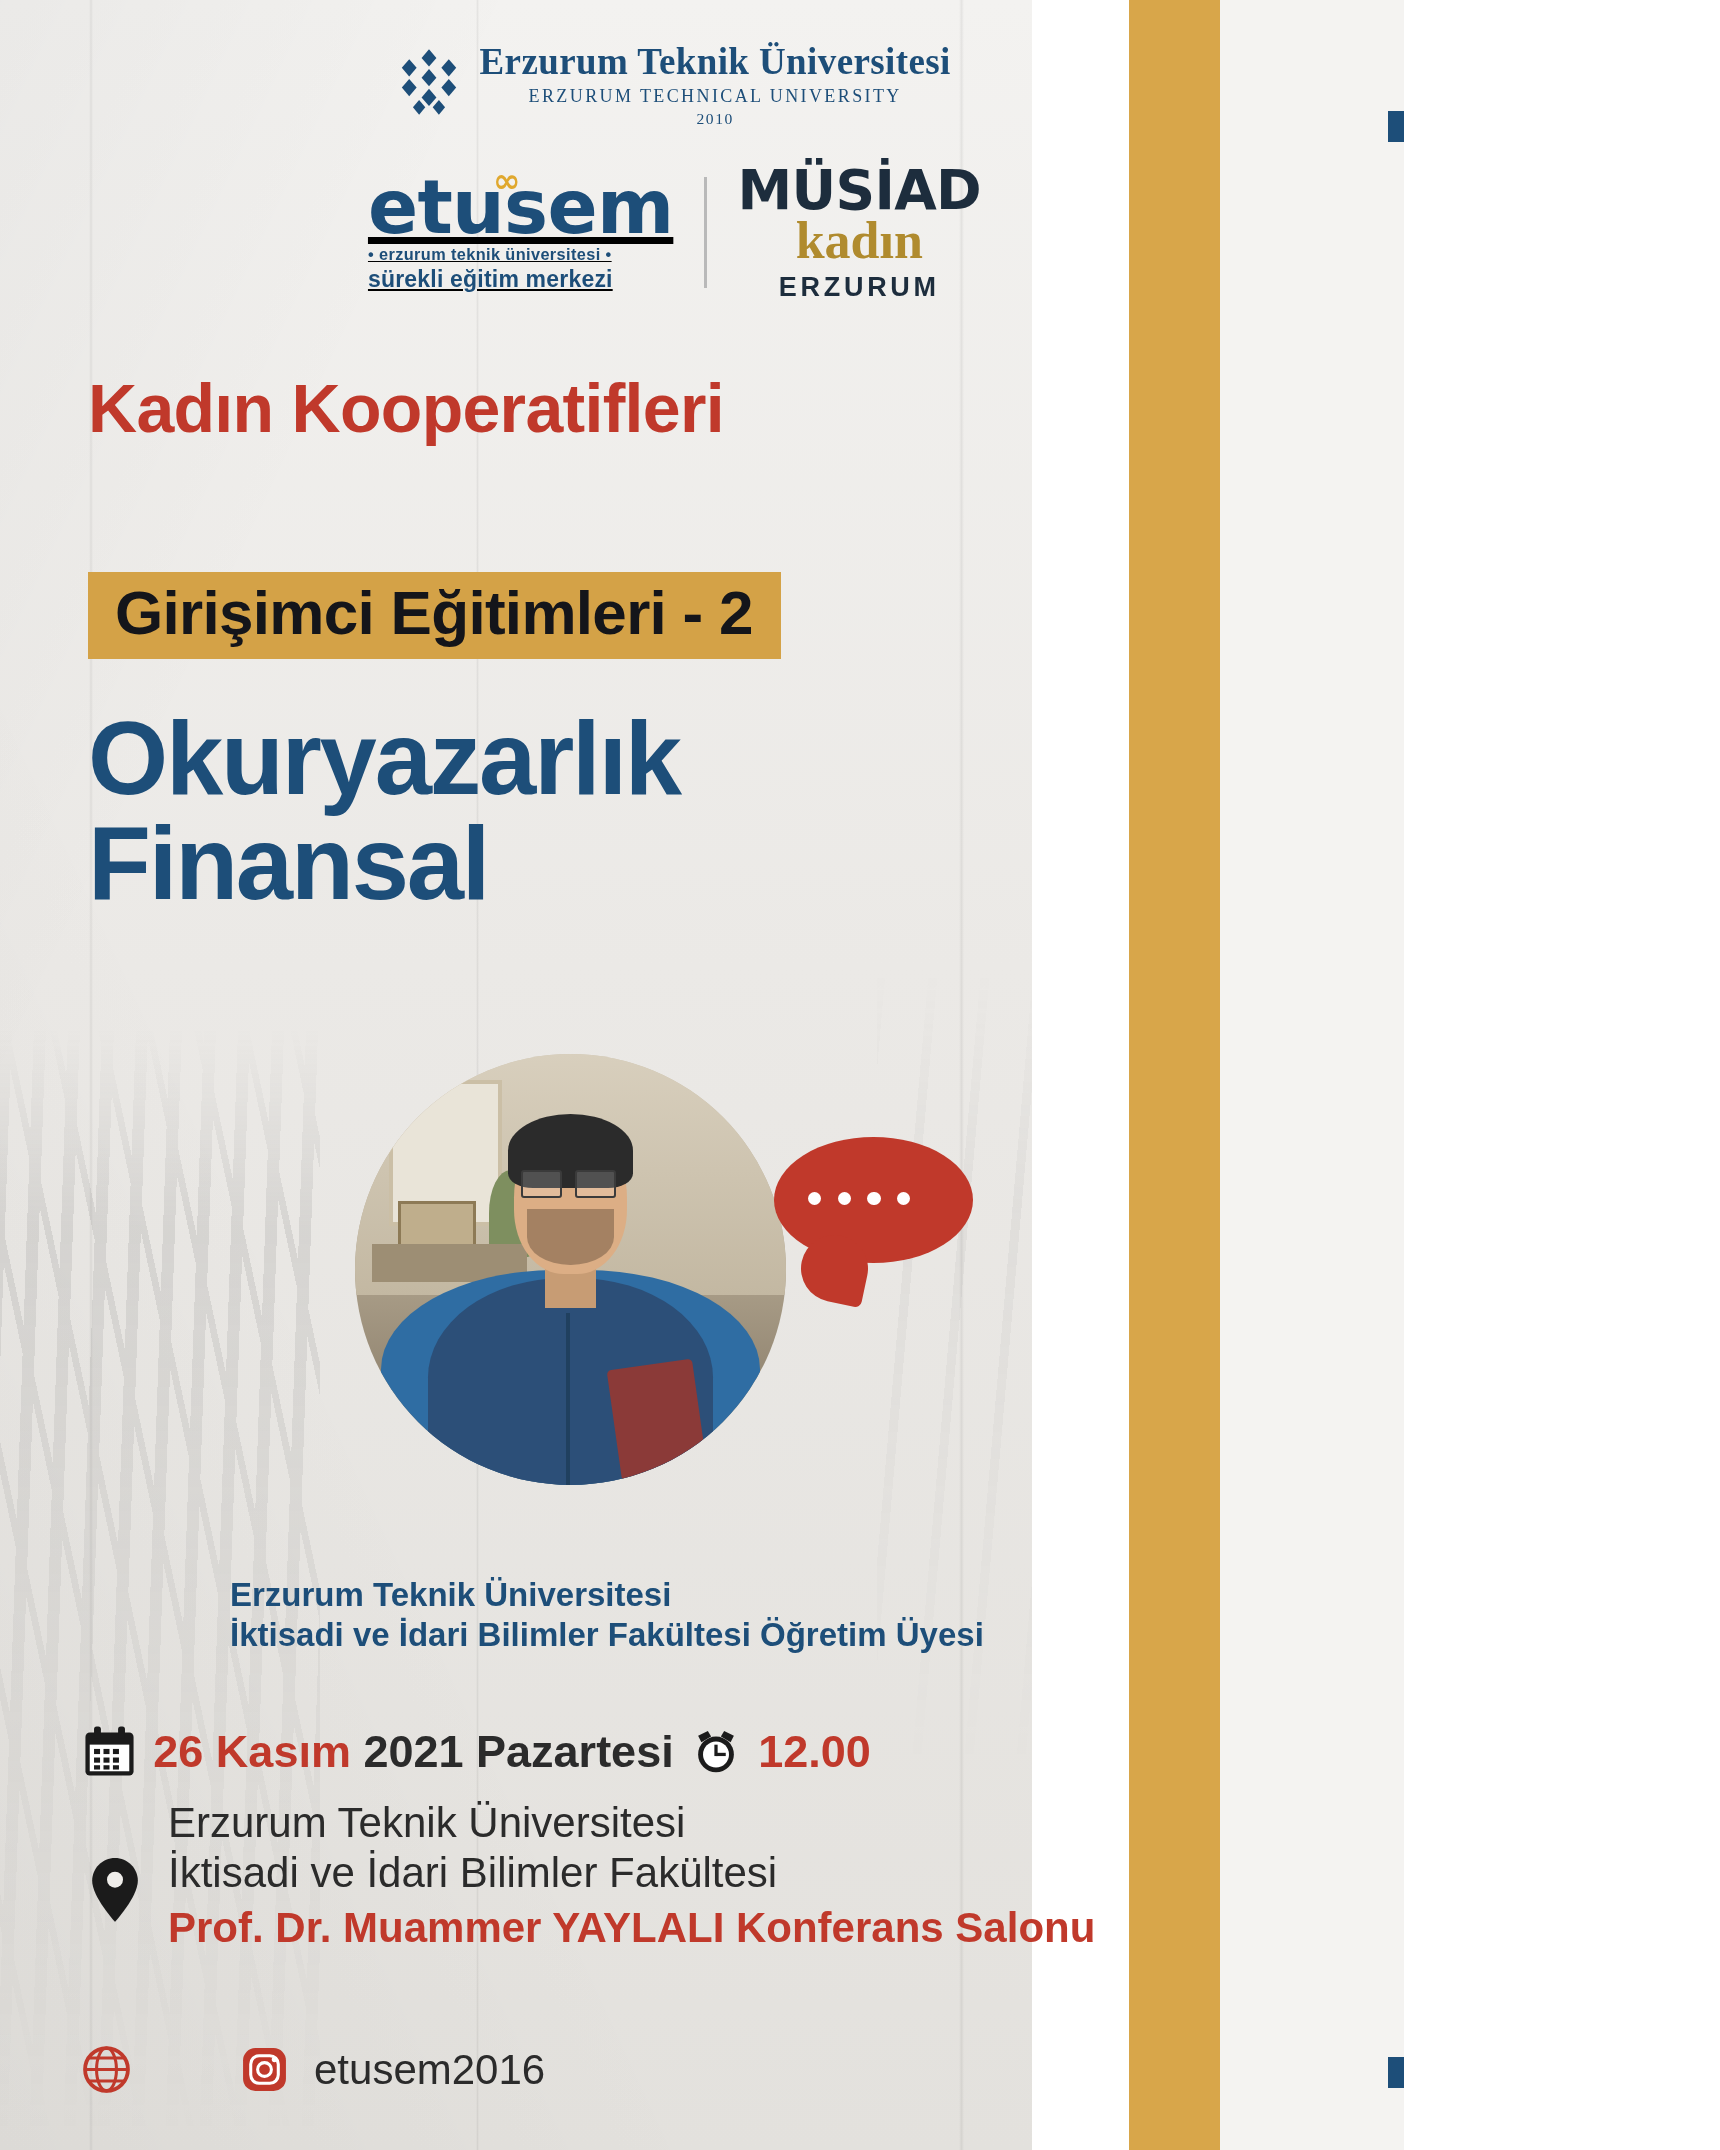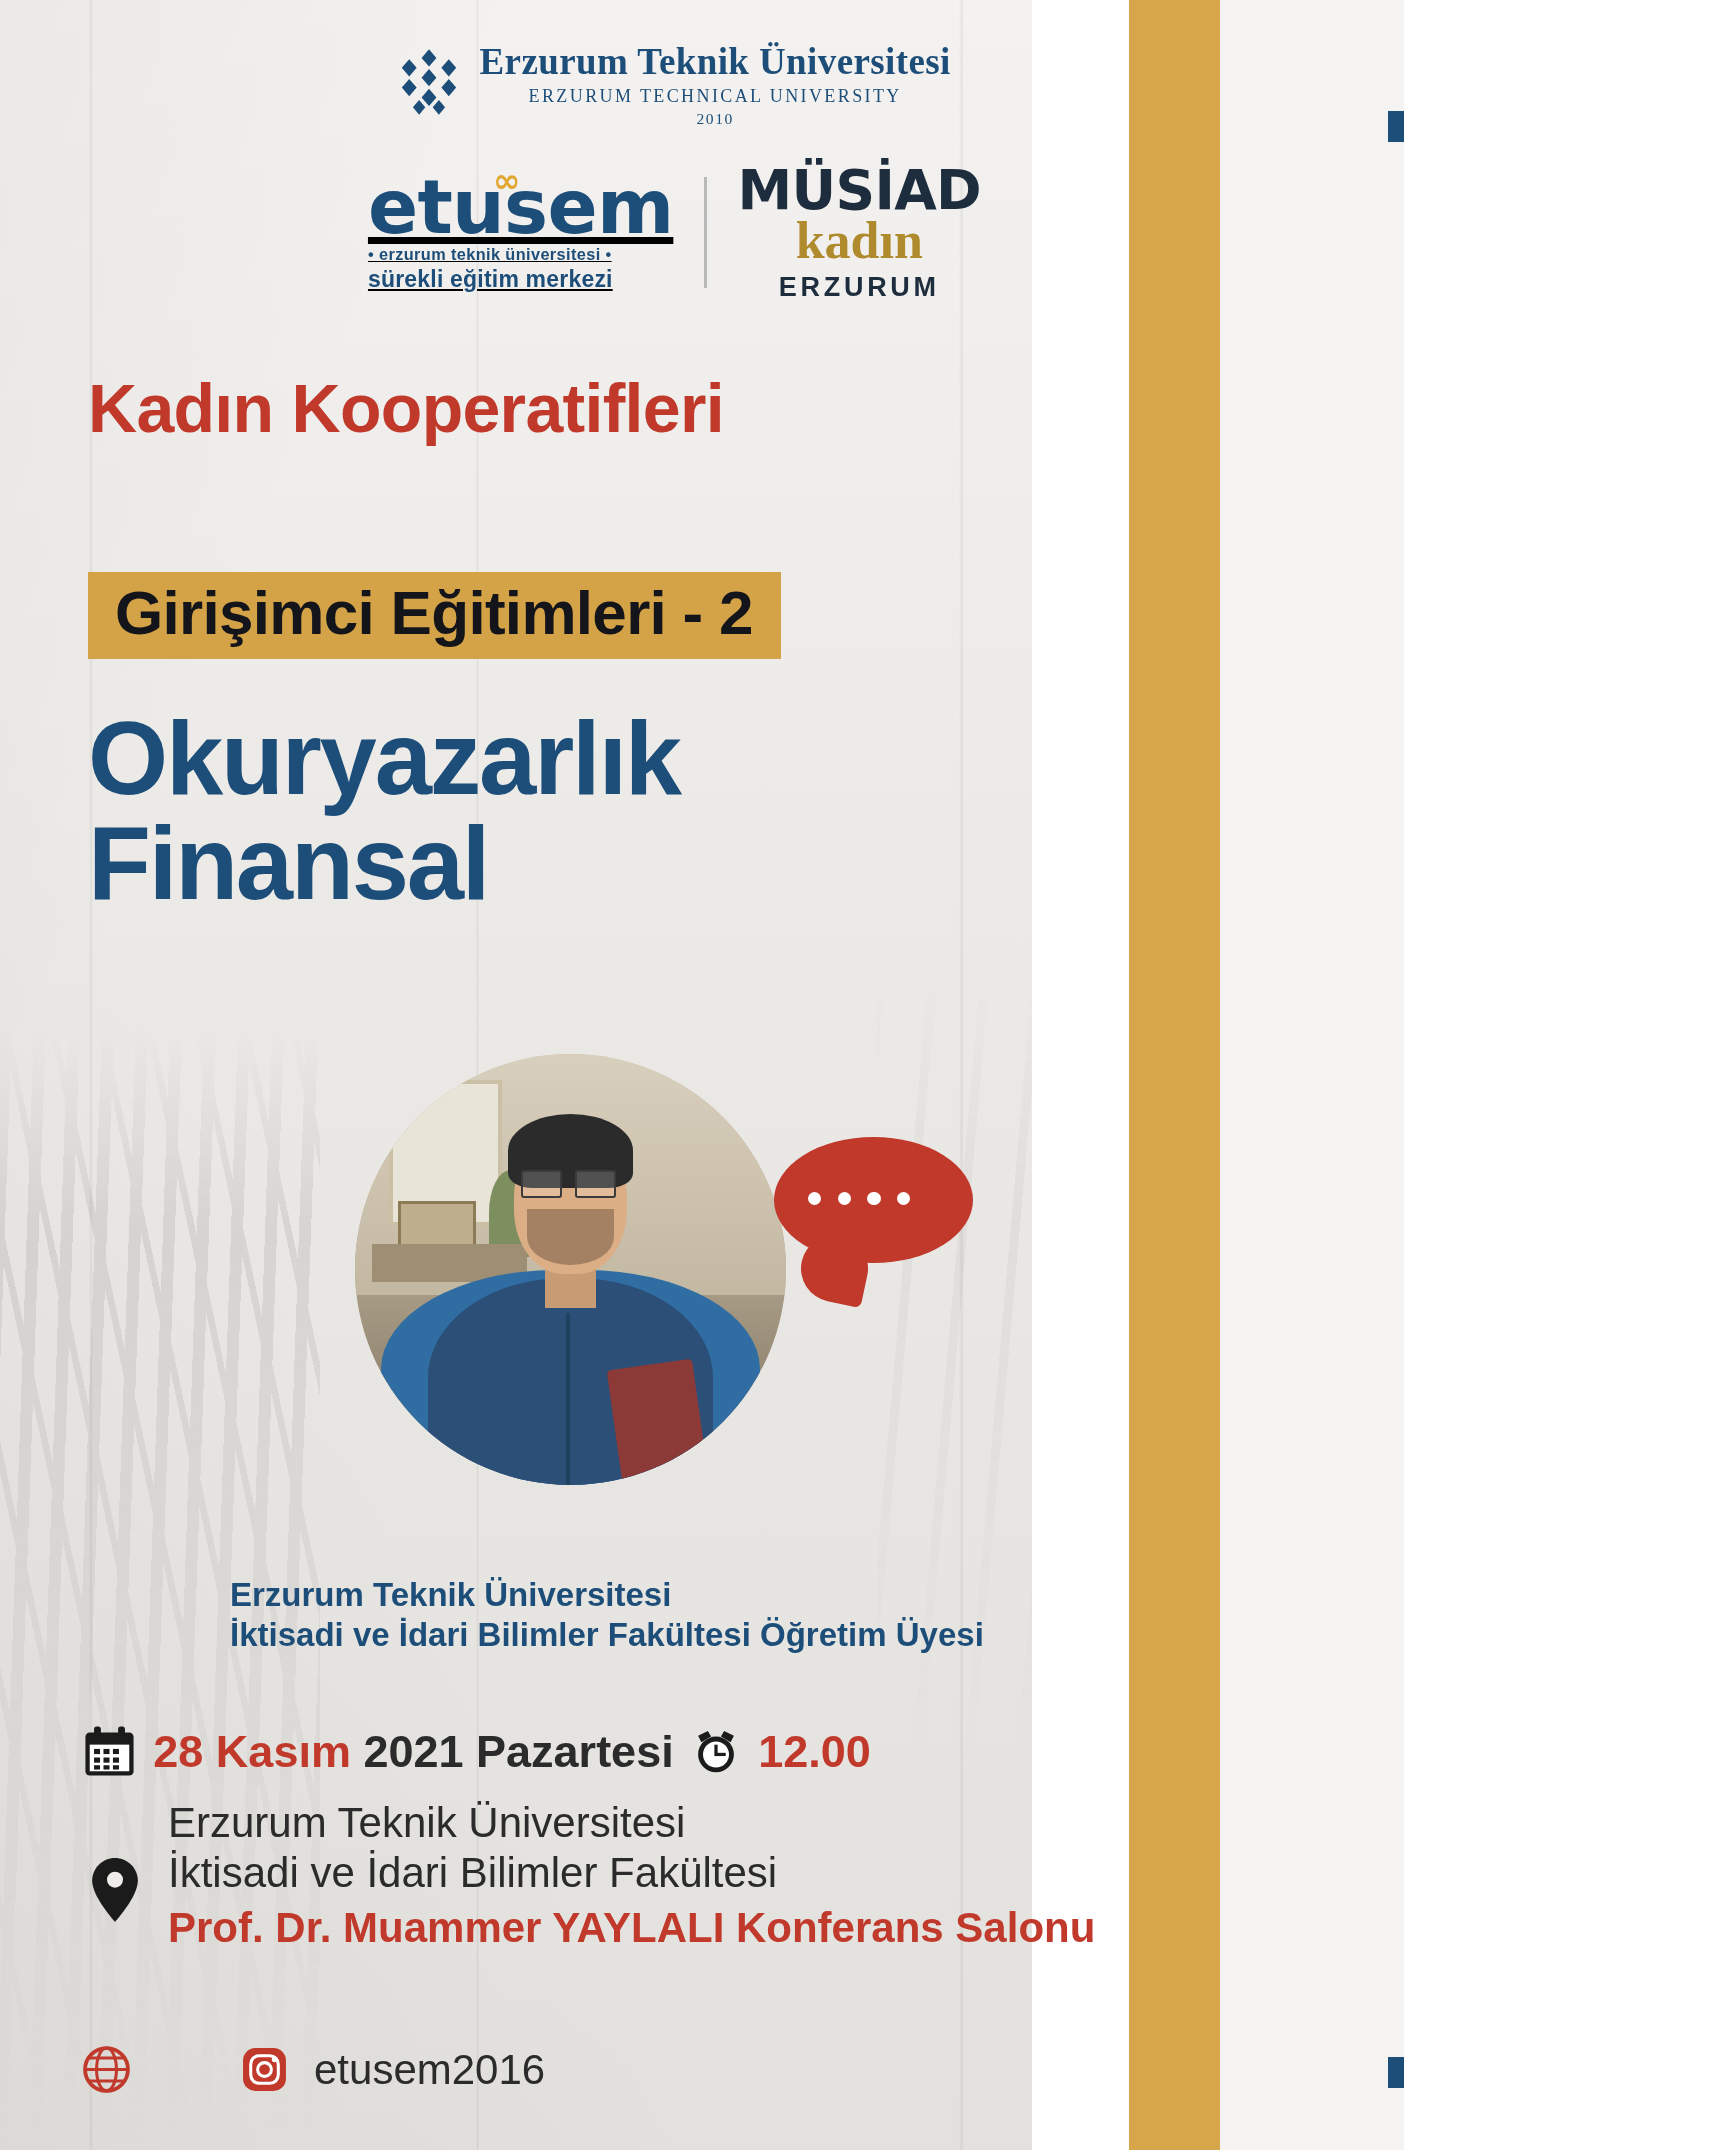--- a/index.html
+++ b/index.html
@@ -548,21 +548,21 @@
             <rect x="36" y="29" width="7" height="6"></rect>
           <rect x="14" y="39" width="7" height="6"></rect>
             <rect x="25" y="39" width="7" height="6"></rect>
             <rect x="36" y="39" width="7" height="6"></rect>
           <rect x="14" y="48" width="7" height="5"></rect>
             <rect x="25" y="48" width="7" height="5"></rect>
             <rect x="36" y="48" width="7" height="5"></rect>
         </g>
       </svg>
       <div class="date-text">
-        <span>28 Kasım</span>
+        <span>26 Kasım</span>
         <span class="dim">2021 Pazartesi</span>
       </div>
       <svg width="52" height="52" viewBox="0 0 64 64" class="icon-svg">
         <circle cx="32" cy="35" r="22" fill="#1b1b1b"></circle>
         <circle cx="32" cy="35" r="16" fill="#ffffff"></circle>
         <path d="M10 12 L22 6 L26 13 L14 20 Z" fill="#1b1b1b"></path>
         <path d="M54 12 L42 6 L38 13 L50 20 Z" fill="#1b1b1b"></path>
         <rect x="30" y="23" width="4" height="14" fill="#1b1b1b"></rect>
         <rect x="32" y="33" width="12" height="4" fill="#1b1b1b"></rect>
       </svg>

